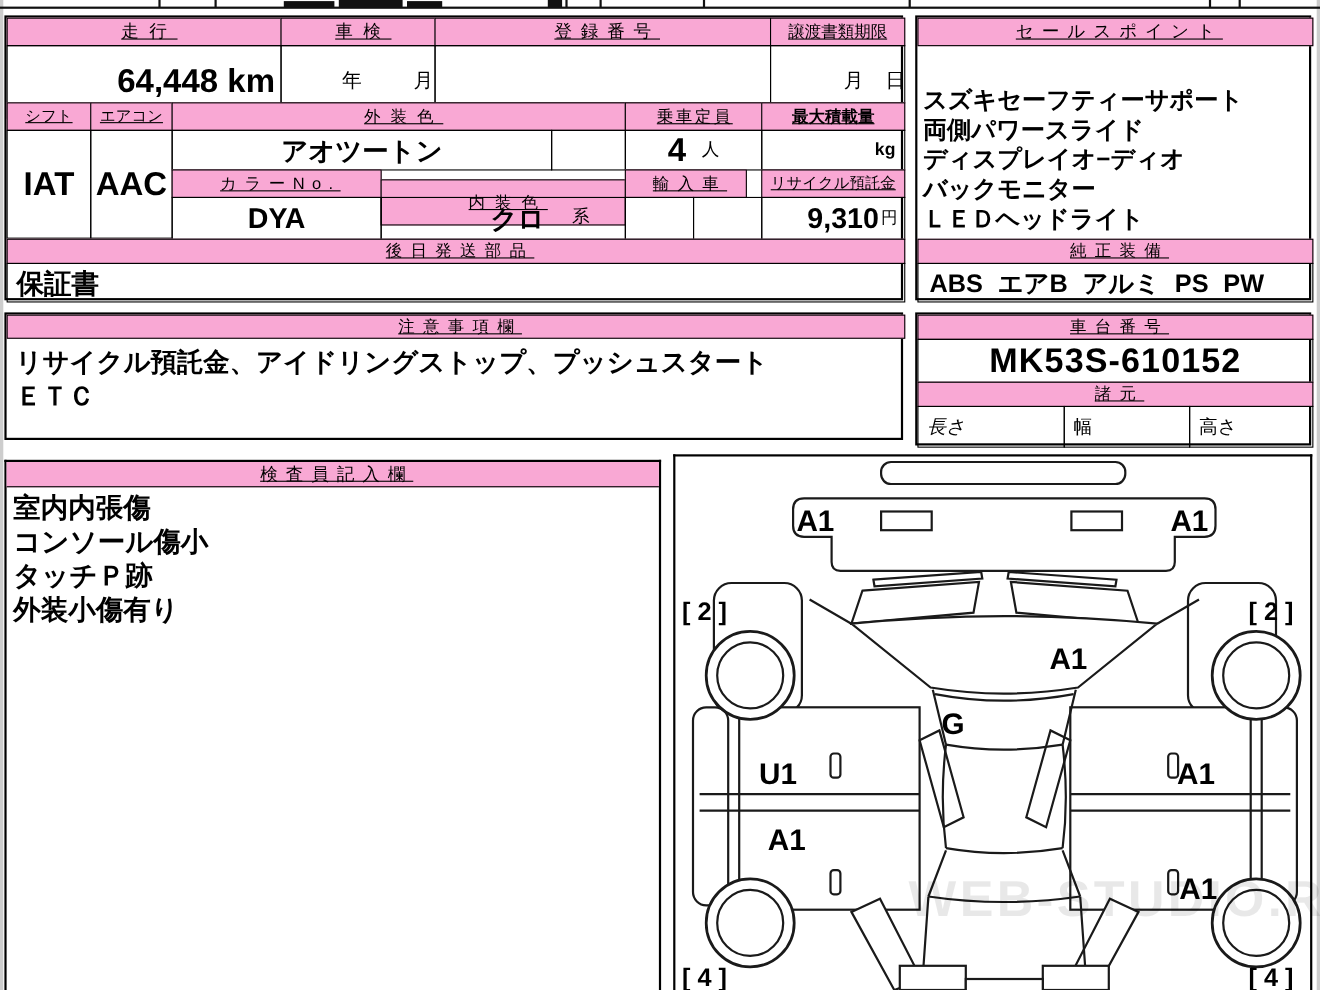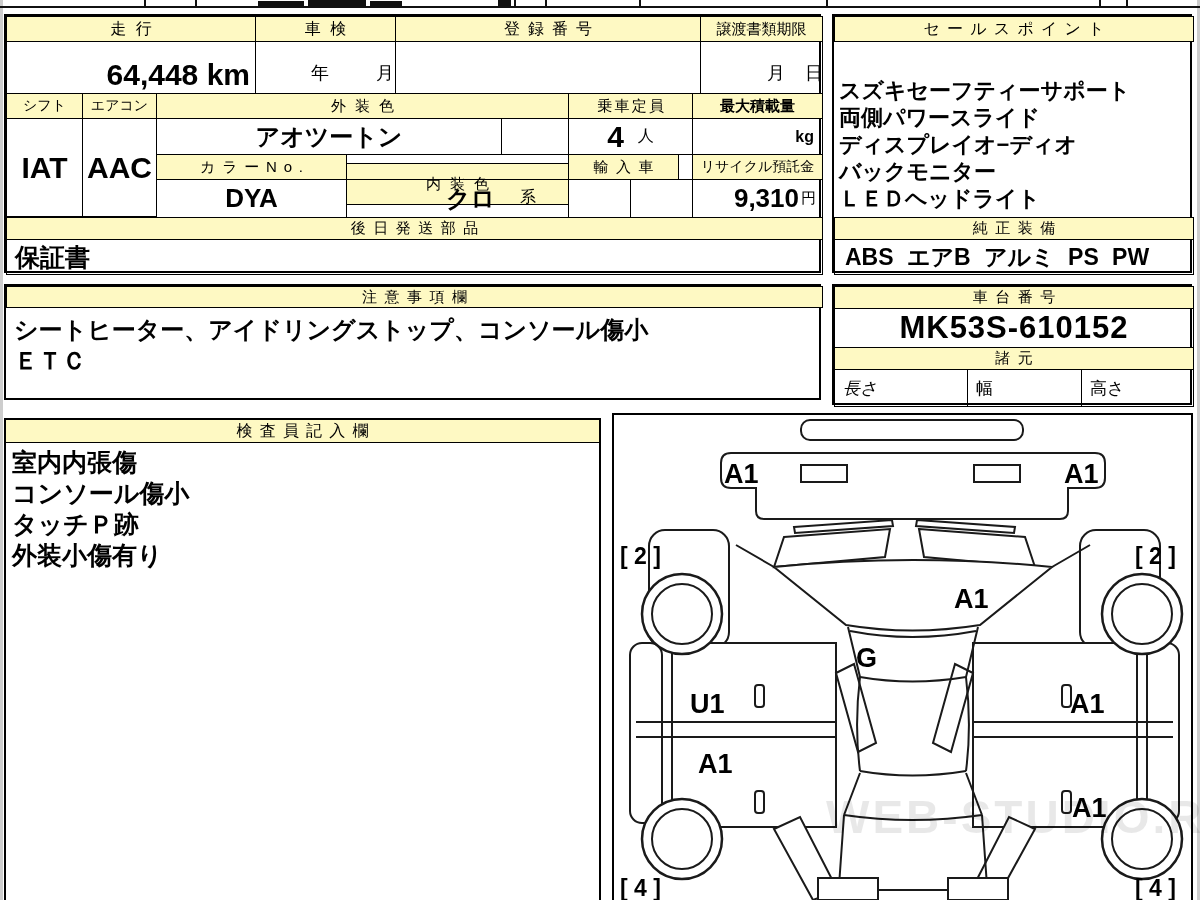--- a/index.html
+++ b/index.html
@@ -5,21 +5,21 @@
   html,body{margin:0;padding:0;background:#e9e9e9;}
   #sheet{
     position:relative;width:1200px;height:900px;background:#ffffff;
     font-family:"Liberation Sans","DejaVu Sans",sans-serif;color:#000;
     overflow:hidden;
   }
   .edge{position:absolute;background:#cdcdcd;}
   
   .c{position:absolute;box-sizing:border-box;border:1px solid #000;
      display:flex;align-items:center;overflow:hidden;white-space:nowrap;}
-  .hd{background:#fef9c3;justify-content:center;font-size:16px;}
+  .hd{background:#f9a8d4;justify-content:center;font-size:16px;text-decoration:underline;}
   .ls6{letter-spacing:.6em;text-indent:.6em;}
   .ls5{letter-spacing:.5em;text-indent:.5em;}
   .ls45{letter-spacing:.45em;text-indent:.45em;}
   .ls15{letter-spacing:.15em;text-indent:.15em;}
   .fs14{font-size:14px;} .fs15{font-size:15px;} .fs16{font-size:16px;} .fs17{font-size:17px;}
   .b{font-weight:bold;}
   .box{position:absolute;box-sizing:border-box;border:2px solid #000;background:#fff;}
   .vcenter{justify-content:center;}
   .vright{justify-content:flex-end;}
   .lines{position:absolute;box-sizing:border-box;font-weight:bold;}
@@ -109,21 +109,21 @@
     </div>
 
     <div class="c hd ls5 fs15" style="left:0;top:201px;width:817px;height:23px;">後日発送部品</div>
 
     <div class="c b" style="left:0;top:223px;width:817px;height:36px;font-size:25px;padding-left:8px;">保証書</div>
   </div>
 
   <div class="box" style="left:4px;top:284px;width:817px;height:116px;">
     <div class="c hd ls5 fs15" style="left:0;top:0;width:817px;height:22px;">注意事項欄</div>
     <div class="lines" style="left:8px;top:28px;font-size:24px;line-height:31px;">
-      <div>シートヒーター、アイドリングストップ、コンソール傷小</div>
+      <div>リサイクル預託金、アイドリングストップ、プッシュスタート</div>
       <div>ＥＴＣ</div>
     </div>
   </div>
 
   <div class="box" style="left:832px;top:14px;width:360px;height:259px;">
     <div class="c hd ls45 fs16" style="left:0;top:0;width:360px;height:26px;">セールスポイント</div>
     <div class="lines" style="left:5px;top:61px;font-size:22px;line-height:27px;">
       <div>スズキセーフティーサポート</div>
       <div>両側パワースライド</div>
       <div>ディスプレイオ−ディオ</div>

